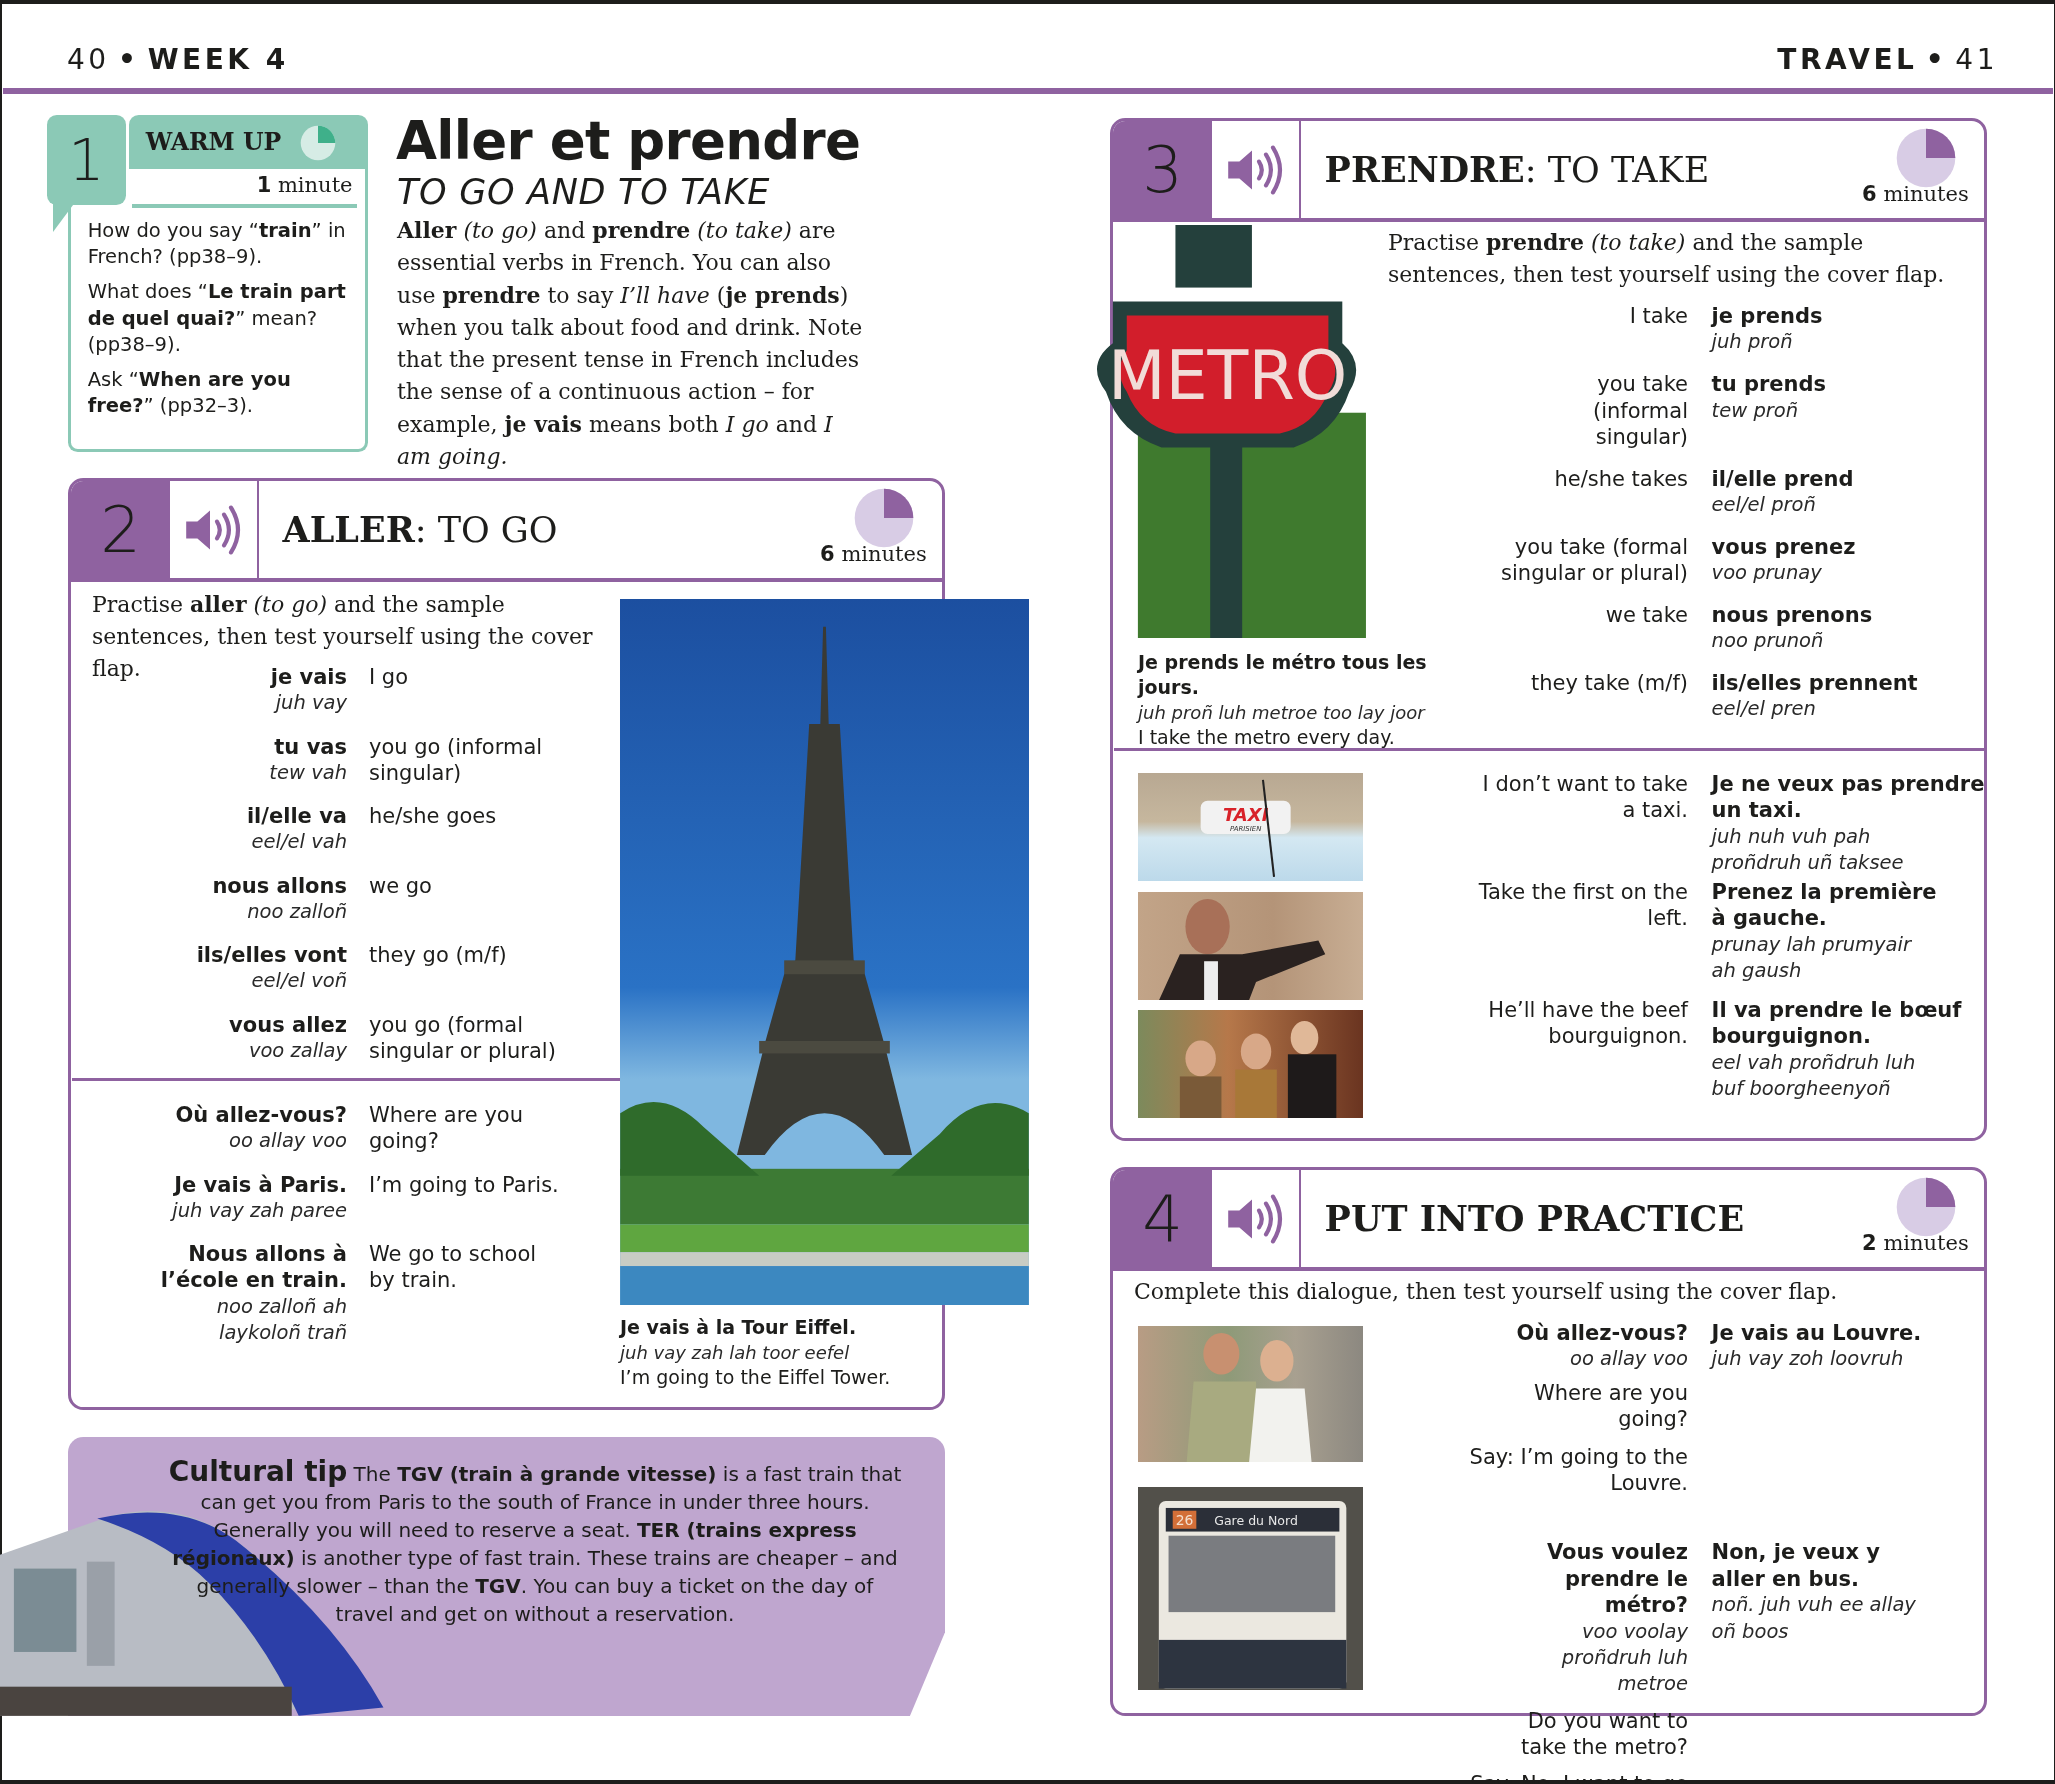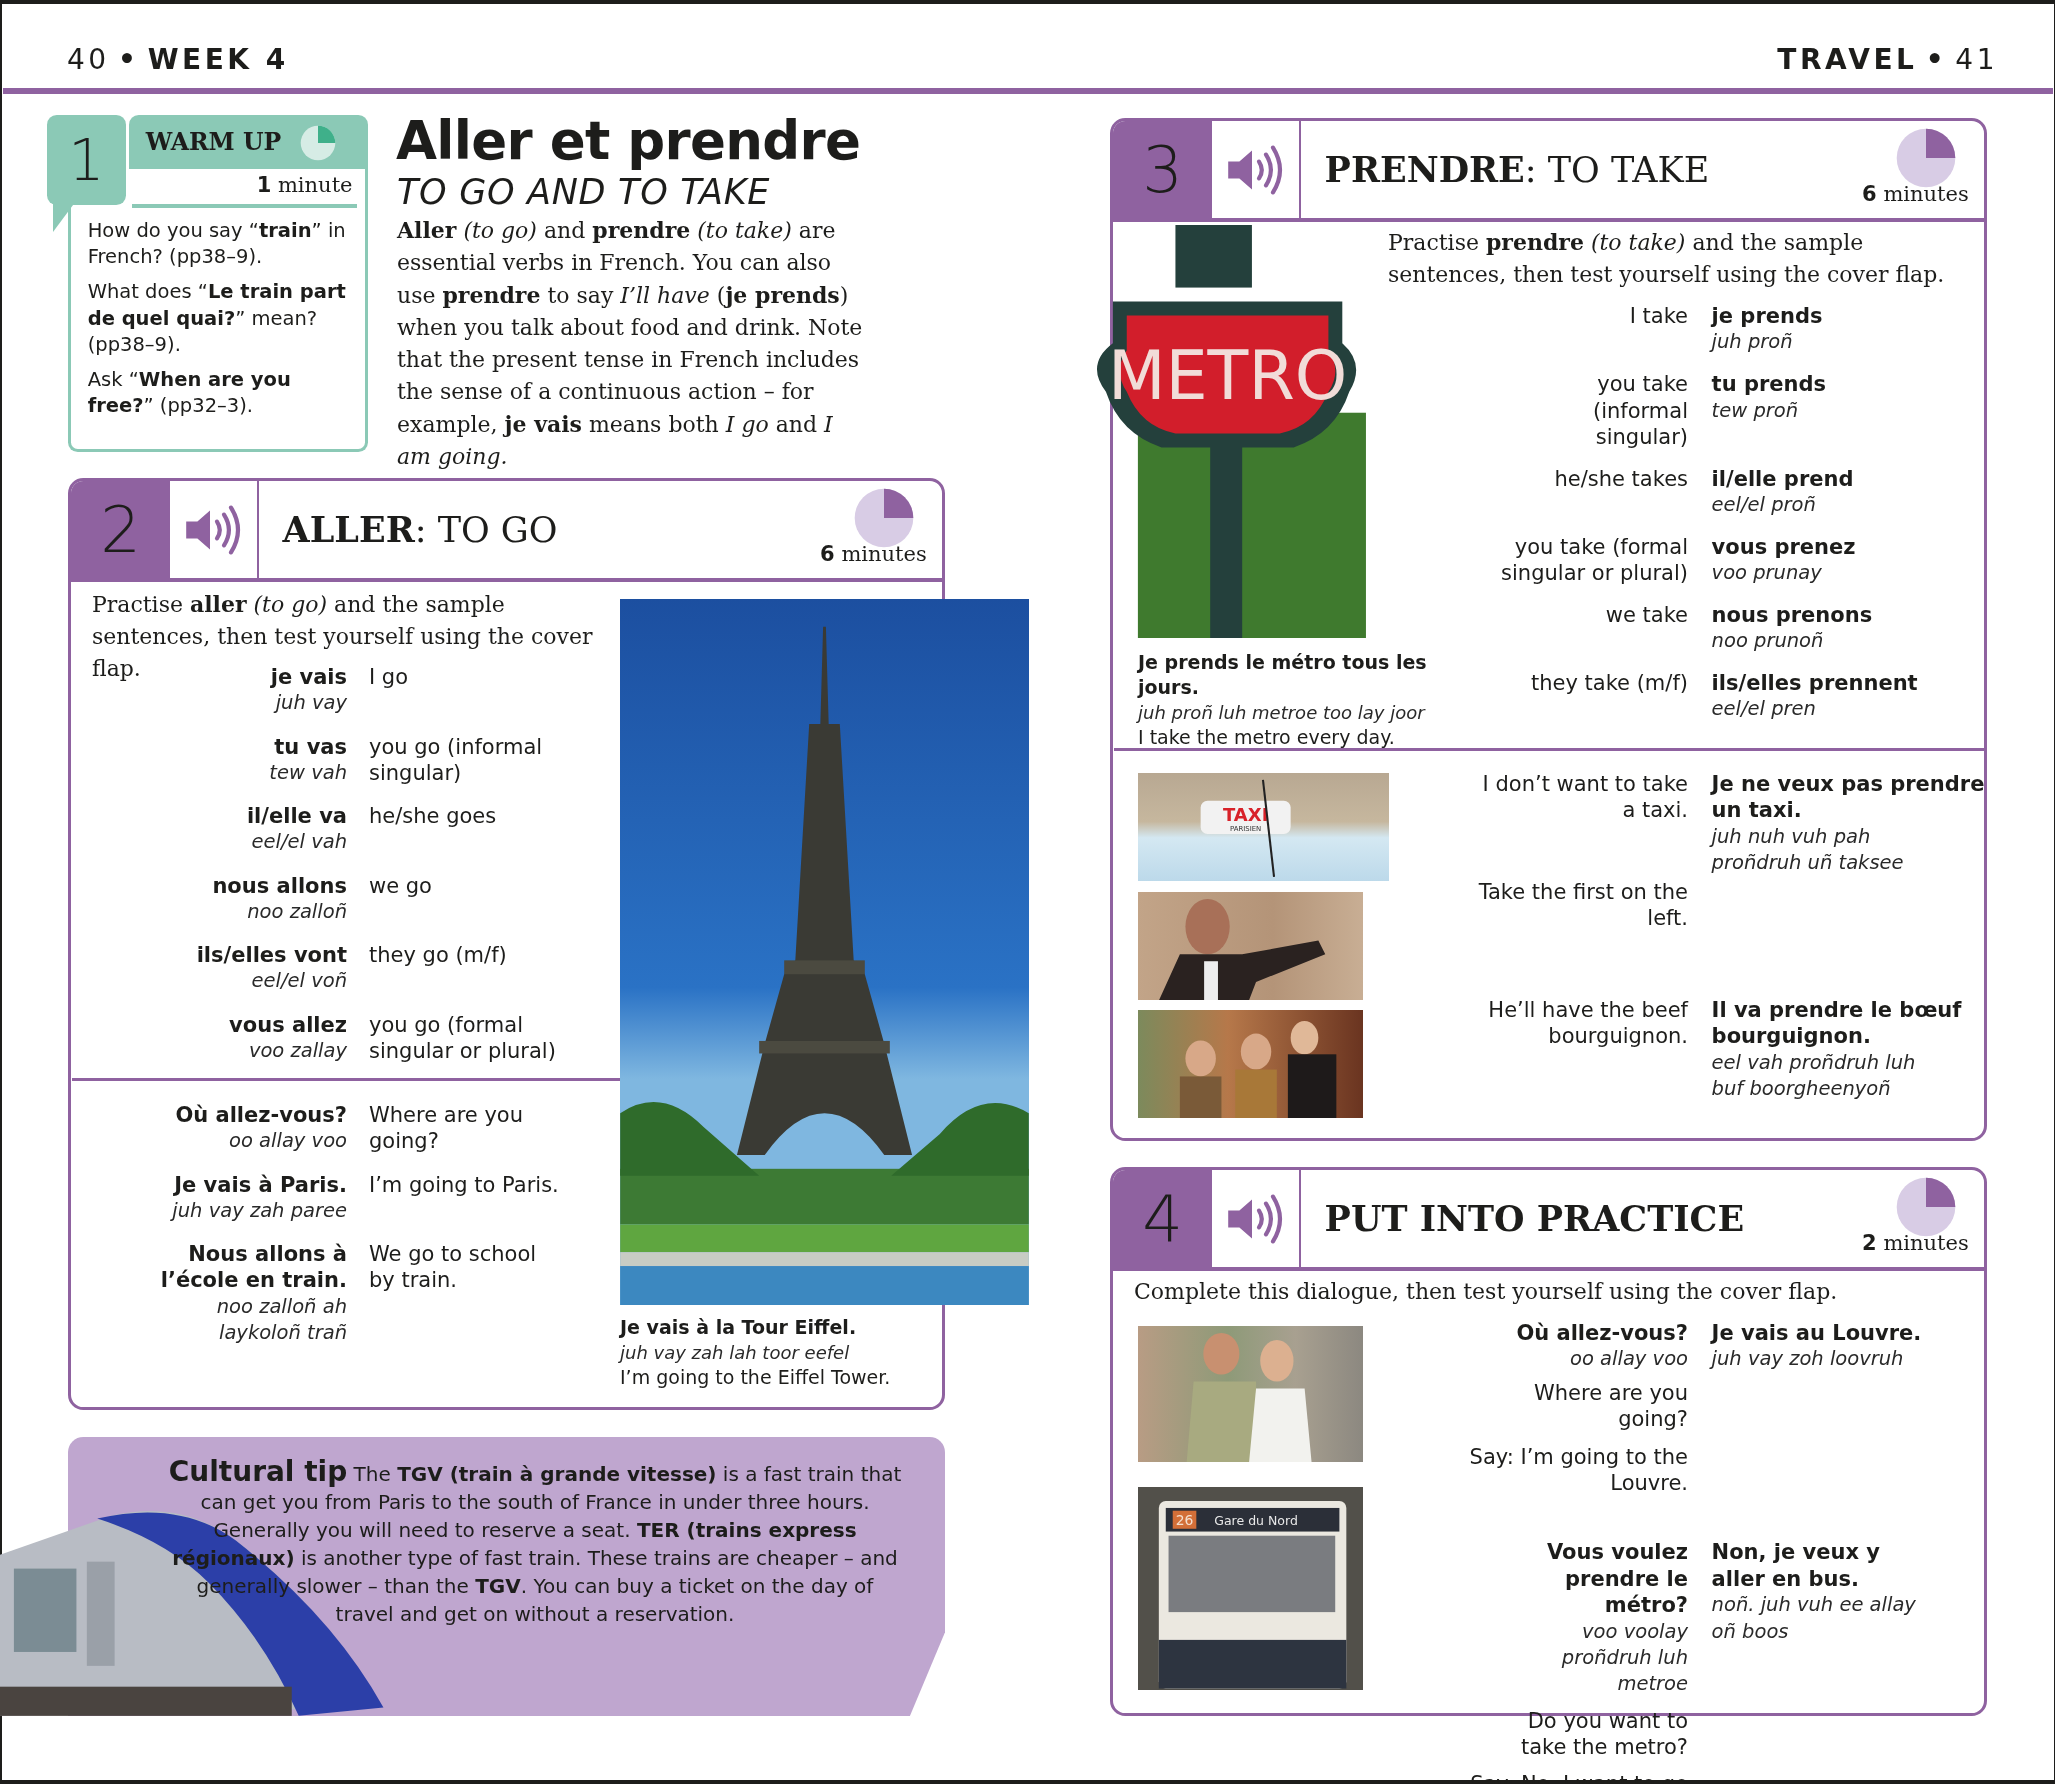--- a/index.html
+++ b/index.html
@@ -359,21 +359,21 @@
         <span class="en">they take (m/f)</span>
       </div>
       <div class="r" style="padding-left:23.6px; width:278px;">
         <span class="fr">ils/elles prennent</span>
         <span class="ph">eel/el pren</span>
       </div>
     </div>
 </div>
 <div class="divider" style="left:1114px; top:748px; width:870px;"></div>
 
-<div class="photo" style="left:1138px; top:773px; width:251px; height:108px; background: linear-gradient(#b8a892 0%, #c6b79e 45%, #d4e8f2 60%, #bcd9ea 100%);">
+<div class="photo" style="left:1138px; top:773px; width:225px; height:108px; background: linear-gradient(#b8a892 0%, #c6b79e 45%, #d4e8f2 60%, #bcd9ea 100%); font-style: italic;">
   <svg width="225" height="108" viewBox="0 0 324 156">
     <rect x="90" y="40" width="130" height="48" rx="10" fill="#f2f2f2"></rect>
     <text x="155" y="70" text-anchor="middle" font-family="DejaVu Sans, sans-serif" font-weight="bold" font-size="26" fill="#d8222a">TAXI</text>
     <text x="155" y="84" text-anchor="middle" font-family="DejaVu Sans, sans-serif" font-size="10" fill="#333">PARISIEN</text>
     <line x1="180" y1="10" x2="196" y2="150" stroke="#222" stroke-width="3"></line>
   </svg>
 </div>
 <div class="photo" style="left:1138px; top:892px; width:225px; height:108px; background: linear-gradient(90deg, #c2a488 0%, #b49478 60%, #c8ae94 100%);">
   <svg width="225" height="108" viewBox="0 0 324 156">
     <ellipse cx="100" cy="50" rx="32" ry="40" fill="#a87058"></ellipse>
@@ -398,20 +398,24 @@
         <span class="en" style="width:208px; margin-left:auto;">I don’t want to take a taxi.</span>
       </div>
       <div class="r" style="padding-left:23.6px; width:292px;">
         <span class="fr" style="width:278px;">Je ne veux pas prendre un taxi.</span>
         <span class="ph" style="width:236px;">juh nuh vuh pah proñdruh uñ taksee</span>
       </div>
     </div>
   <div class="conj-row" style="height:104px; margin-bottom:14px;">
       <div class="l" style="width:229px;">
         <span class="en">Take the first on the left.</span>
+      </div>
+      <div class="r" style="padding-left:23.6px; width:292px;">
+        <span class="fr" style="width:229px;">Prenez la première à gauche.</span>
+        <span class="ph" style="width:229px;">prunay lah prumyair ah gaush</span>
       </div>
     </div>
   <div class="conj-row" style="height:104px;">
       <div class="l" style="width:229px;">
         <span class="en" style="width:201px; margin-left:auto;">He’ll have the beef bourguignon.</span>
       </div>
       <div class="r" style="padding-left:23.6px; width:292px;">
         <span class="fr" style="width:264px;">Il va prendre le bœuf bourguignon.</span>
         <span class="ph" style="width:222px;">eel vah proñdruh luh buf boorgheenyoñ</span>
       </div>

